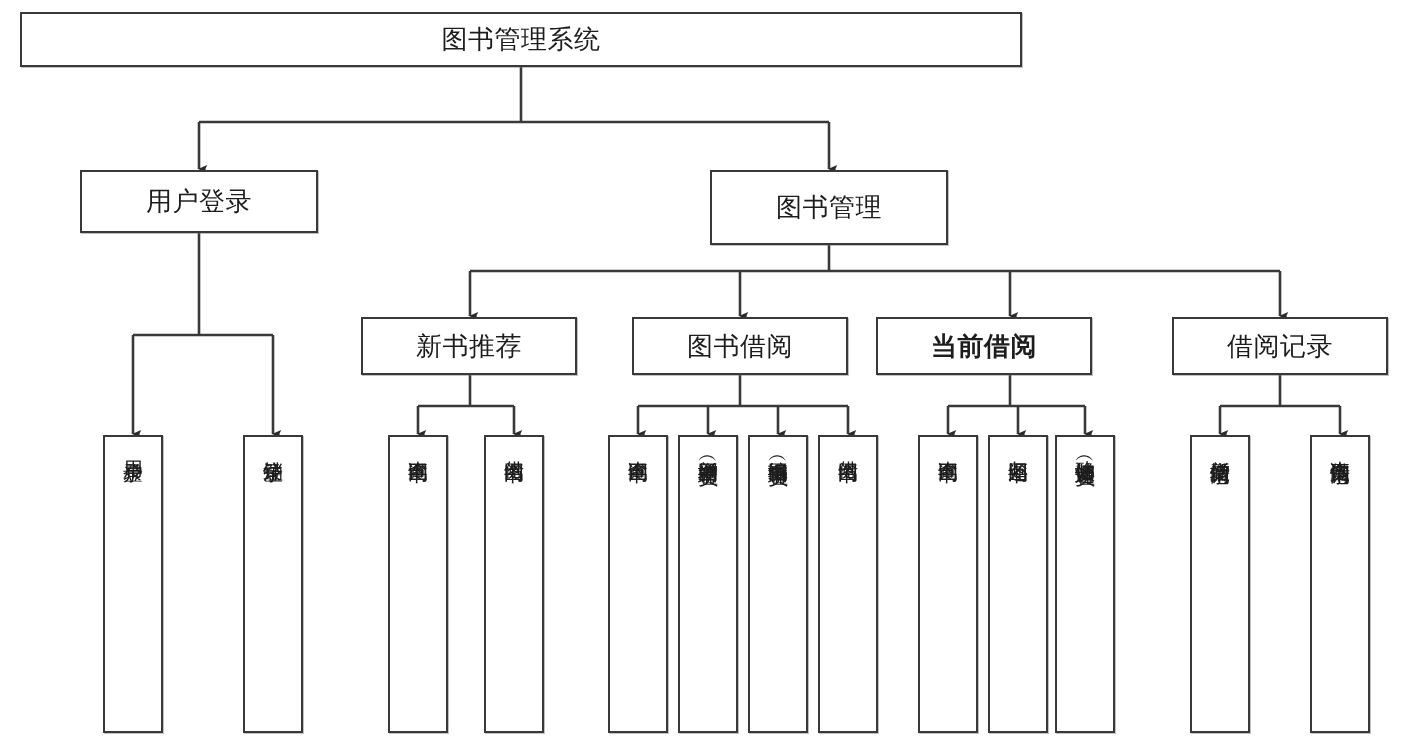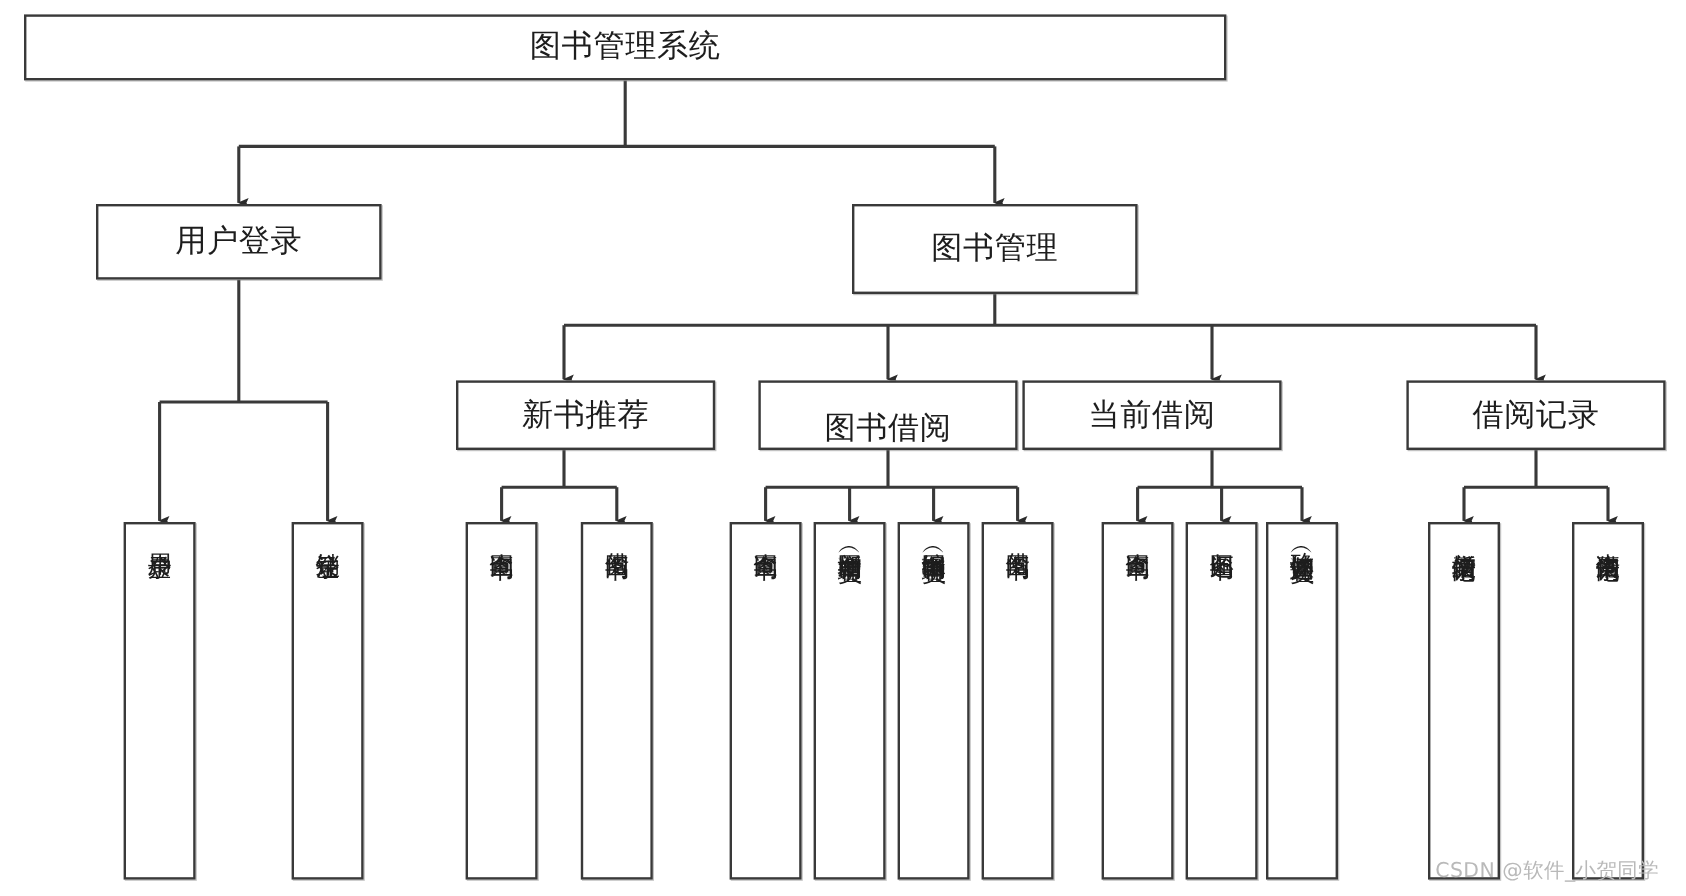--- a/index.html
+++ b/index.html
@@ -115,27 +115,27 @@
   <div id="node-layer">
       <div class="node-box" style="left: 20px; top: 12px; width: 1002px; height: 55px;">
         <span class="node-label">图书管理系统</span>
       </div>
       <div class="node-box" style="left: 80px; top: 170px; width: 238px; height: 63px;">
         <span class="node-label">用户登录</span>
       </div>
       <div class="node-box" style="left: 710px; top: 170px; width: 238px; height: 75px;">
         <span class="node-label">图书管理</span>
       </div>
-      <div class="node-box" style="left: 380px; top: 317px; width: 216px; height: 58px;">
+      <div class="node-box" style="left: 361px; top: 317px; width: 216px; height: 58px;">
         <span class="node-label">新书推荐</span>
       </div>
-      <div class="node-box" style="left: 632px; top: 317px; width: 216px; height: 58px; align-items: flex-end;">
+      <div class="node-box" style="left: 632px; top: 317px; width: 216px; height: 58px;">
         <span class="node-label">图书借阅</span>
       </div>
-      <div class="node-box" style="left: 852px; top: 317px; width: 216px; height: 58px;">
+      <div class="node-box" style="left: 876px; top: 317px; width: 216px; height: 58px; font-weight: bold;">
         <span class="node-label">当前借阅</span>
       </div>
       <div class="node-box" style="left: 1172px; top: 317px; width: 216px; height: 58px; justify-content: center;">
         <span class="node-label">借阅记录</span>
       </div>
       <div class="node-box vertical" style="left: 103px; top: 435px; width: 60px; height: 298px;">
         <span class="node-label">用户登录</span>
       </div>
       <div class="node-box vertical" style="left: 243px; top: 435px; width: 60px; height: 298px;">
         <span class="node-label">注销登录</span>
@@ -168,15 +168,14 @@
         <span class="node-label">确认归还（管理员）</span>
       </div>
       <div class="node-box vertical" style="left: 1190px; top: 435px; width: 60px; height: 298px;">
         <span class="node-label">新增借阅记录</span>
       </div>
       <div class="node-box vertical" style="left: 1310px; top: 435px; width: 60px; height: 298px;">
         <span class="node-label">查询借阅记录</span>
       </div>
     </div>
 
-  <div class="watermark" style="left: 1196px; top: 714px;">CSDN @软件_小贺同学</div>
 
 </div>
 
 </body></html>

